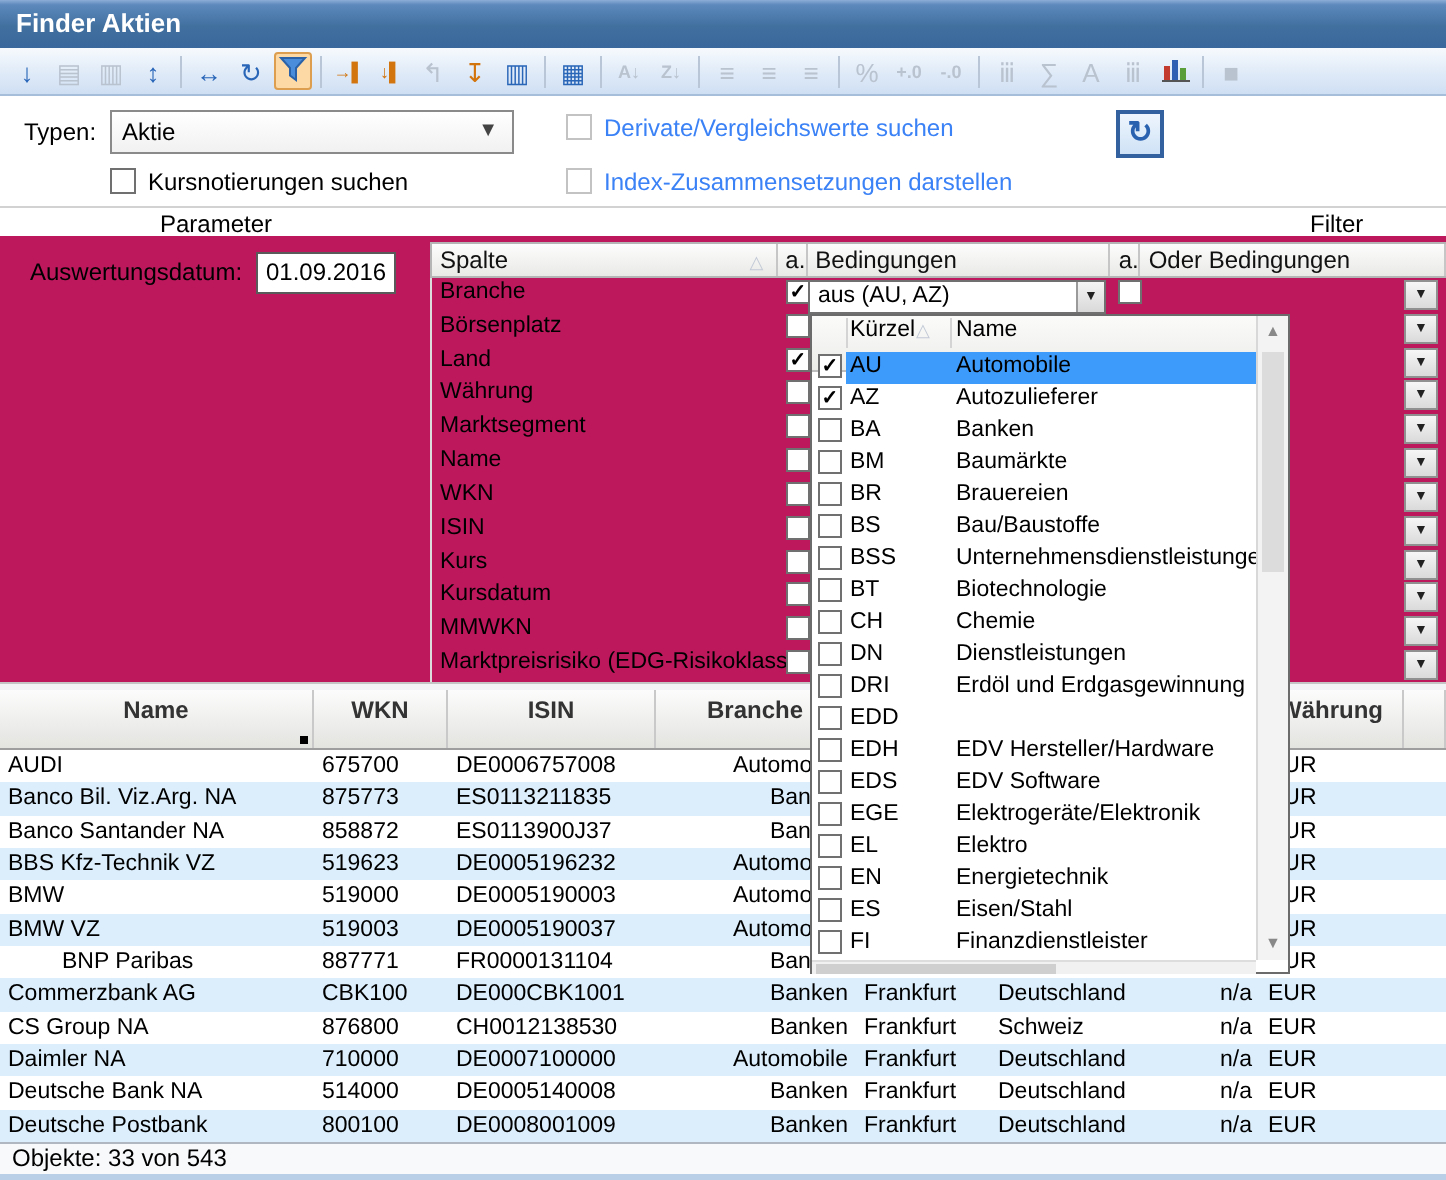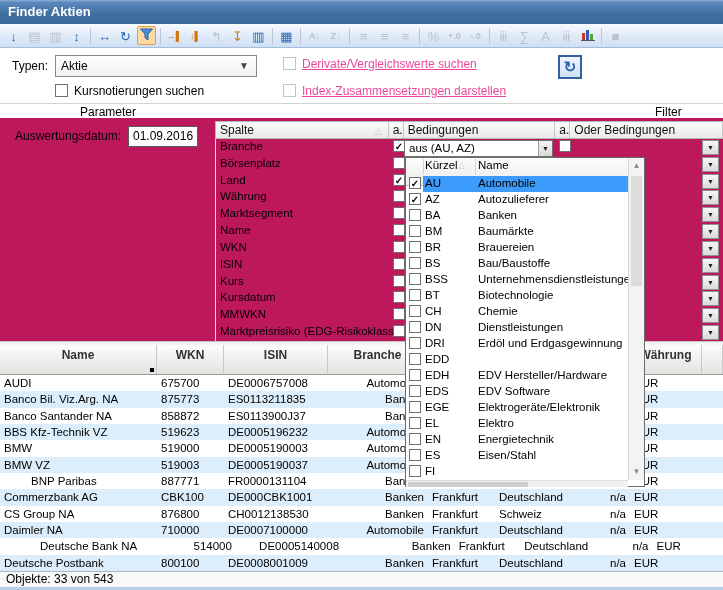--- a/index.html
+++ b/index.html
@@ -22,21 +22,21 @@
   .ti.dis{color:#b9c2cf;}
   .ti.blue{color:#2a66b8;}
   .ti.orange{color:#d2750f;}
   .ti.active{background:#fcd9a5;border-color:#dd9f4f;}
   .ti.small{font-size:9px;font-weight:bold;}
   .tsep{width:1px;height:16px;background:#b9c6d8;margin:0 3px;}
 
   
   #formarea{left:0;top:48px;width:723px;height:55px;background:#fff;}
   .lbl{font-size:12px;color:#000;}
-  .glbl{font-size:12px;color:#ec4899;text-decoration:underline;}
+  .glbl{font-size:12px;color:#3b82f6;}
   #typen-combo{left:55px;top:7px;width:202px;height:22px;border:1px solid #8a8a8a;
     background:linear-gradient(180deg,#ffffff,#f1f1f1);font-size:12px;line-height:20px;padding-left:5px;}
   #typen-combo .chev{position:absolute;right:7px;top:0;color:#444;font-size:10px;}
   .cb{width:13px;height:13px;border:1px solid #707070;background:#fff;position:absolute;
       font-size:11px;line-height:12px;text-align:center;font-weight:bold;color:#000;}
   .cb.gray{border-color:#c3c3c3;}
   .cb.sm{width:12px;height:12px;font-size:10px;line-height:11px;}
   #refresh-btn{left:558px;top:7px;width:24px;height:24px;border:2px solid #33619f;background:linear-gradient(180deg,#eef5fd,#cfe2f6);
     color:#2b62b0;font-size:15px;font-weight:bold;text-align:center;line-height:20px;}
 
@@ -357,21 +357,21 @@
       <div class="rrow alt" style="top: 146.97px;">
         <div class="rc nw " style="width: 157px;">Daimler NA</div>
         <div class="rc nw " style="width: 67px;">710000</div>
         <div class="rc nw " style="width: 104px;">DE0007100000</div>
         <div class="rc nw r" style="width: 100px;">Automobile</div>
         <div class="rc nw " style="width: 67px;">Frankfurt</div>
         <div class="rc nw " style="width: 85px;">Deutschland</div>
         <div class="rc nw r" style="width: 50px;">n/a</div>
         <div class="rc nw " style="width: 72px;">EUR</div>
       </div>
-      <div class="rrow" style="top: 163.3px; padding-left: 36px;">
+      <div class="rrow" style="top: 163.3px;">
         <div class="rc nw " style="width: 157px;">Deutsche Bank NA</div>
         <div class="rc nw " style="width: 67px;">514000</div>
         <div class="rc nw " style="width: 104px;">DE0005140008</div>
         <div class="rc nw r" style="width: 100px;">Banken</div>
         <div class="rc nw " style="width: 67px;">Frankfurt</div>
         <div class="rc nw " style="width: 85px;">Deutschland</div>
         <div class="rc nw r" style="width: 50px;">n/a</div>
         <div class="rc nw " style="width: 72px;">EUR</div>
       </div>
       <div class="rrow alt" style="top: 179.63px;">
@@ -484,20 +484,21 @@
           <span class="nm nw">Energietechnik</span>
         </div>
         <div class="ddrow" style="top: 272px;">
           <span class="cb sm" style="position: absolute; left: 3px; top: 1px;"></span>
           <span class="code">ES</span>
           <span class="nm nw">Eisen/Stahl</span>
         </div>
         <div class="ddrow" style="top: 288px;">
           <span class="cb sm" style="position: absolute; left: 3px; top: 1px;"></span>
           <span class="code">FI</span>
+          <span class="nm nw">Finanzdienstleister</span>
         </div>
       </div>
     <div id="ddvsb">
       <span class="sbarrow" style="top:0;">▲</span>
       <div id="ddthumb"></div>
       <span class="sbarrow" style="top:306px;">▼</span>
     </div>
     <div id="ddhsb">
       <div id="ddhthumb"></div>
     </div>

